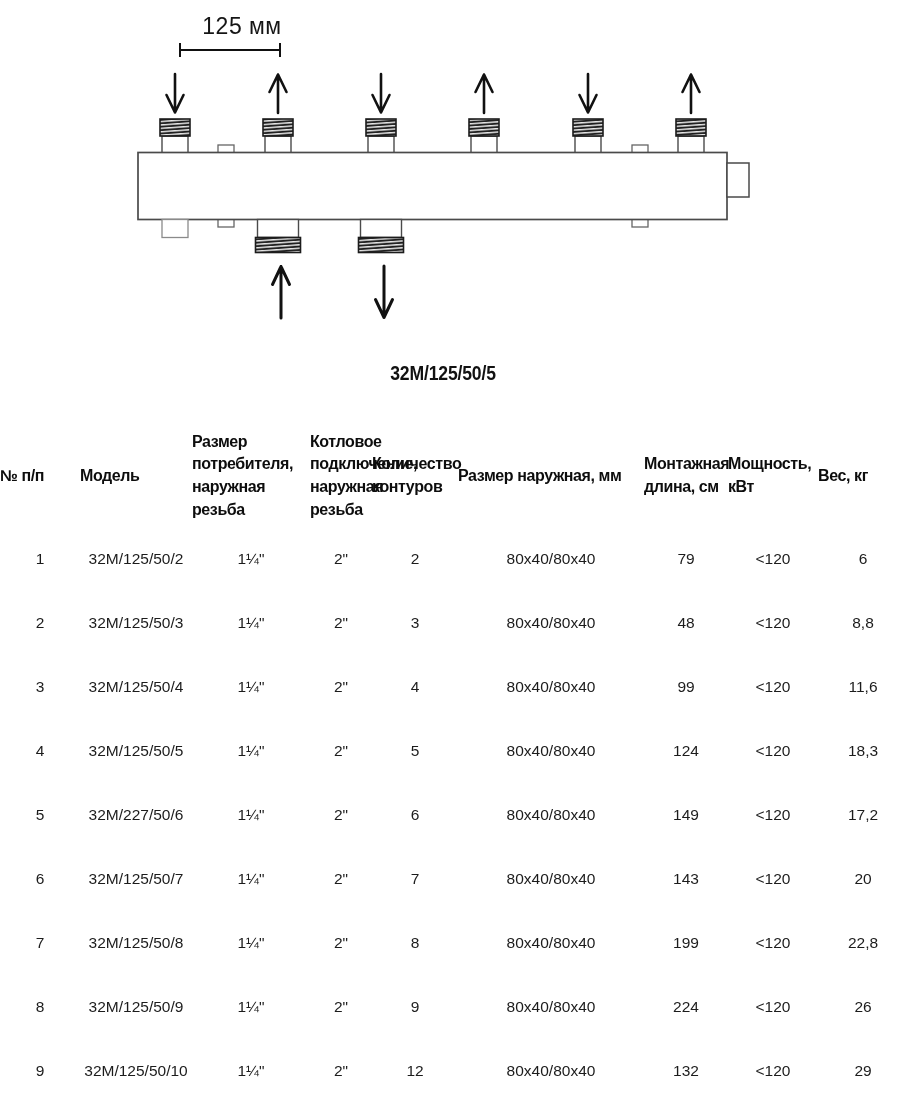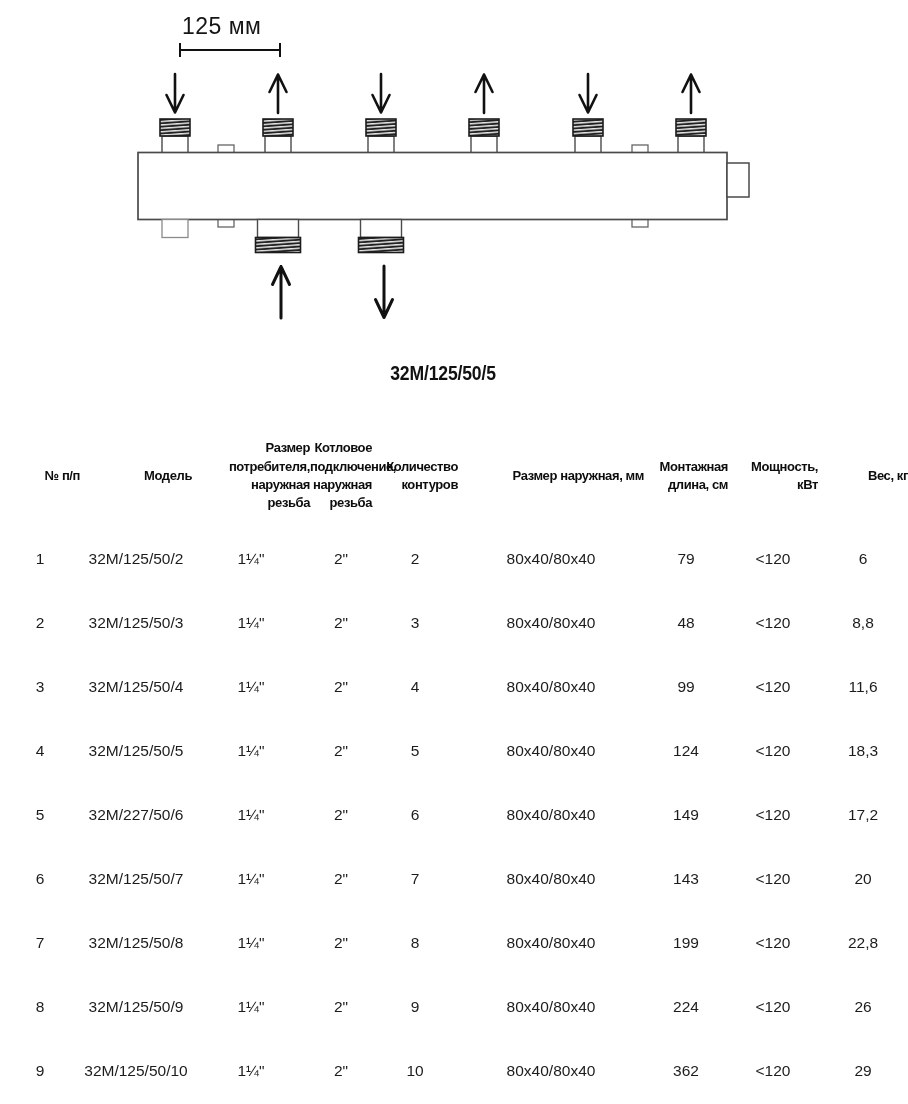--- a/index.html
+++ b/index.html
@@ -4,35 +4,35 @@
 <style>
   html,body{margin:0;padding:0;background:#ffffff;}
   body{
     width:908px;height:1104px;overflow:hidden;
     font-family:"Liberation Sans", sans-serif;color:#1a1a1a;
     -webkit-font-smoothing:antialiased;
   }
   .diagram{position:relative;width:908px;height:425px;}
   .diagram svg{position:absolute;left:0;top:0;}
   .dim-label{
-    position:absolute;left:182px;top:13px;width:120px;
+    position:absolute;left:182px;top:13px;width:120px;text-align:center;
     font-size:23px;font-weight:500;color:#151515;letter-spacing:0.5px;
   }
   .model-label{
     position:absolute;left:343px;top:362px;width:200px;text-align:center;
     font-size:20px;font-weight:bold;color:#111;
     transform:scaleX(0.88);transform-origin:center;letter-spacing:-0.2px;
   }
   table.spec{
     position:absolute;left:0;top:425px;width:908px;
     border-collapse:collapse;table-layout:fixed;
   }
   table.spec th{
-    height:102px;vertical-align:middle;text-align:right;padding:0;
-    font-size:13px;font-weight:bold;color:#0d0d0d;
+    height:102px;vertical-align:middle;text-align:left;padding:0;
+    font-size:16px;font-weight:bold;color:#0d0d0d;
     letter-spacing:-0.4px;line-height:1.42;white-space:pre-line;
   }
   table.spec td{
     height:64px;vertical-align:middle;text-align:center;padding:0;
     font-size:15.5px;font-weight:normal;color:#1c1c1c;
   }
 </style>
 </head>
 <body>
 
@@ -232,20 +232,20 @@
         <td>80x40/80x40</td>
         <td>224</td>
         <td>&lt;120</td>
         <td>26</td>
       </tr>
       <tr>
         <td>9</td>
         <td>32M/125/50/10</td>
         <td>1¼"</td>
         <td>2"</td>
-        <td>10</td>
-        <td>80x40/80x40</td>
-        <td>362</td>
+        <td>12</td>
+        <td>80x40/80x40</td>
+        <td>132</td>
         <td>&lt;120</td>
         <td>29</td>
       </tr>
     </tbody>
 </table>
 
 </body></html>

